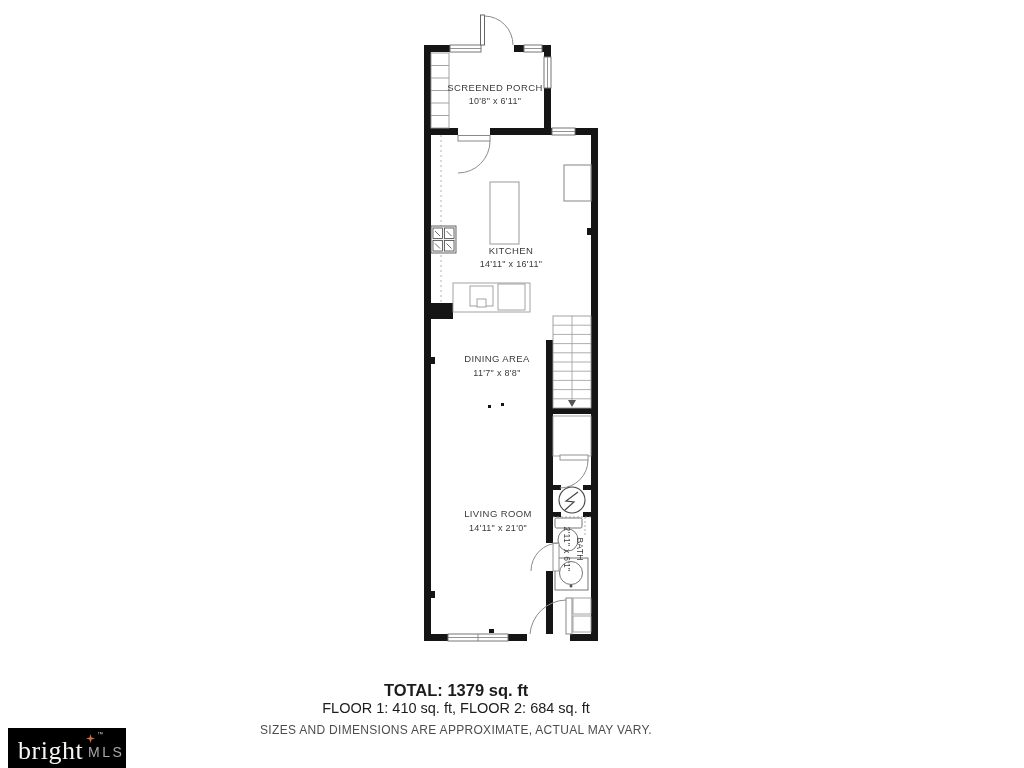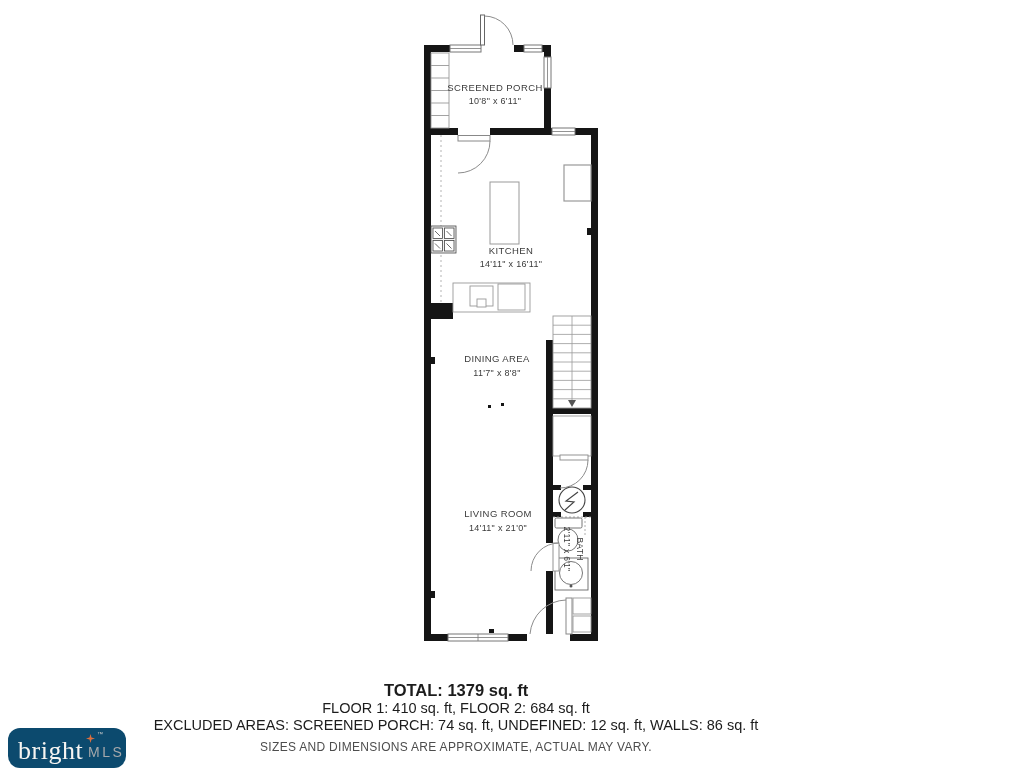--- a/index.html
+++ b/index.html
@@ -9,22 +9,22 @@
   }
   svg text{font-family:"Liberation Sans",sans-serif;}
   .room-name{font-size:9.5px;fill:#3b3b3b;letter-spacing:.4px;text-anchor:middle;}
   .room-dims{font-size:9px;fill:#3b3b3b;letter-spacing:.3px;text-anchor:middle;}
   .rlabel{font-size:8.5px;fill:#3b3b3b;letter-spacing:.3px;text-anchor:middle;}
   .summary{position:absolute;left:0;top:680px;width:912px;text-align:center;color:#1c1c1c;}
   .sum-total{font-size:16.5px;font-weight:bold;line-height:20px;}
   .sum-line{font-size:14.5px;line-height:17px;}
   .sum-disclaimer{font-size:12px;color:#4d4d4d;margin-top:6px;letter-spacing:.3px;}
   .logo{
-    position:absolute;left:8px;top:728px;width:118px;height:40px;background:#0c4a6e;
-    display:flex;align-items:flex-end;padding:0 0 6px 10px;box-sizing:border-box;border-radius:12px;
+    position:absolute;left:8px;top:728px;width:118px;height:40px;background:#000000;
+    display:flex;align-items:flex-end;padding:0 0 6px 10px;box-sizing:border-box;
   }
   .logo-brand{font-family:"Liberation Serif",serif;font-size:26px;line-height:23px;color:#f7f5f2;letter-spacing:.5px;}
   .logo-star{position:absolute;left:78px;top:6px;width:9px;height:9px;background:#dd6f3e;
     clip-path:polygon(50% 0,61% 39%,100% 50%,61% 61%,50% 100%,39% 61%,0 50%,39% 39%);}
   .logo-tm{position:absolute;left:89px;top:3px;font-size:6px;color:#c9c9c9;font-family:"Liberation Sans",sans-serif;}
   .logo-mls{font-size:14px;letter-spacing:2.5px;color:#a6a8ab;margin-left:5px;padding-bottom:2px;font-family:"Liberation Sans",sans-serif;}
 </style>
 </head>
 <body>
 
@@ -179,21 +179,20 @@
 
     <text class="rlabel" transform="rotate(90 577 549)" x="577" y="549">BATH</text>
     <text class="rlabel" transform="rotate(90 564 549)" x="564" y="549">2'11" x 6'1"</text>
   </g>
 </svg>
 
 
 <div class="summary">
   <div class="sum-total">TOTAL: 1379 sq. ft</div>
   <div class="sum-line">FLOOR 1: 410 sq. ft, FLOOR 2: 684 sq. ft</div>
-  <div class="sum-line">EXCLUDED AREAS: SCREENED PORCH: 74 sq. ft, UNDEFINED: 12 sq. ft, WALLS: 86 sq. ft</div>
   <div class="sum-disclaimer">SIZES AND DIMENSIONS ARE APPROXIMATE, ACTUAL MAY VARY.</div>
 </div>
 
 
 <div class="logo">
   <span class="logo-brand">bright</span>
   <span class="logo-star"></span>
   <span class="logo-tm">™</span>
   <span class="logo-mls">MLS</span>
 </div>

